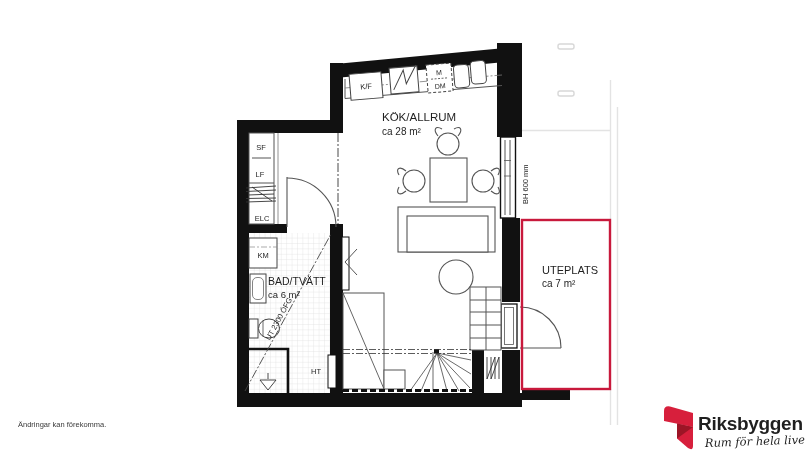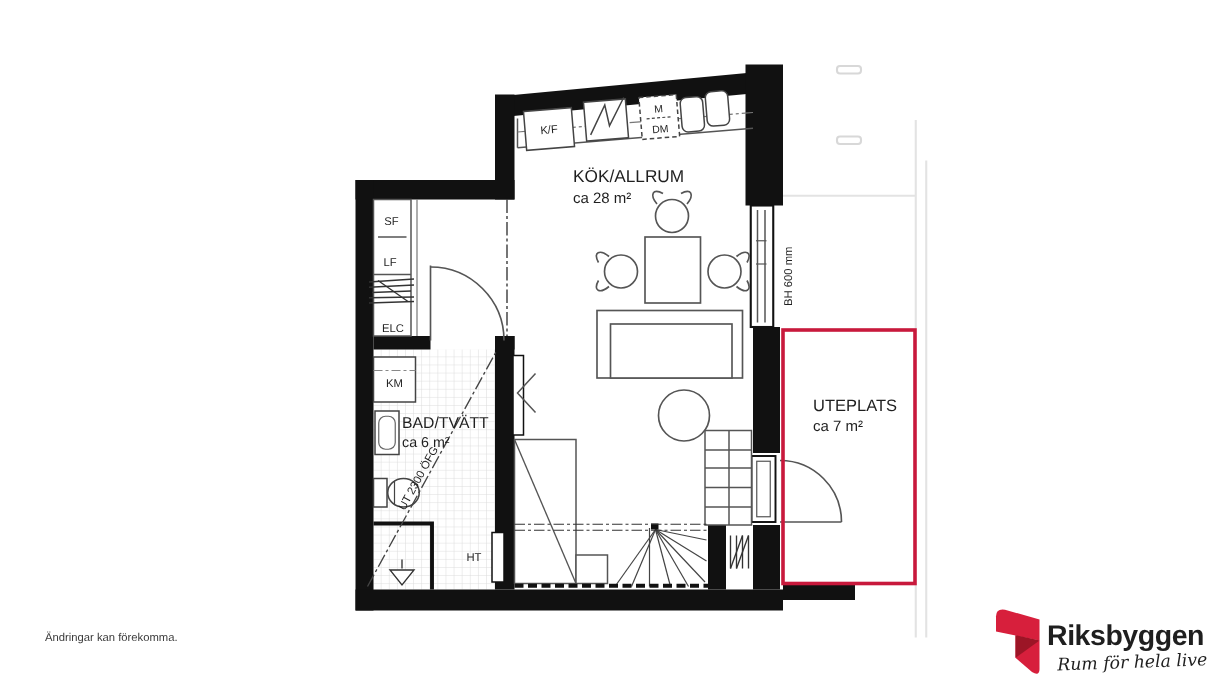--- a/index.html
+++ b/index.html
@@ -216,21 +216,21 @@
     <rect x="328" y="355" width="8" height="33" fill="#fff" stroke="#111" stroke-width="1"></rect>
     <text x="321" y="374" font-size="7.5" text-anchor="end">HT</text>
   </g>
   <g>
     <text x="268" y="285" font-size="10.5">BAD/TVÄTT</text>
     <text x="268" y="298" font-size="9.5">ca 6 m²</text>
   </g>
 </svg>
 
 
-<div style="position:absolute;left:30px;top:420px;font-size:7.5px;color:#3a3a3a;">Ändringar kan förekomma.</div>
+<div style="position:absolute;left:18px;top:420px;font-size:7.5px;color:#3a3a3a;">Ändringar kan förekomma.</div>
 
 
 <div style="position:absolute;left:655px;top:402px;width:150px;height:58px;">
   <svg width="150" height="58" viewBox="0 0 150 58">
     <g>
       <path d="M9,9 Q9,3.5 15,4.5 L38,11 L38,25 L9,19 Z" fill="#d71f3c"></path>
       <path d="M22,21.5 L38,25 L38,44 Q38,49 33,46 L22,36.5 Z" fill="#d71f3c"></path>
       <path d="M22,21.5 L38,25 L22,36.5 Z" fill="#9c1526"></path>
     </g>
     <text x="43" y="28" font-size="19" font-weight="bold" fill="#8b8d8e" letter-spacing="-0.3">Riksbyggen</text>

